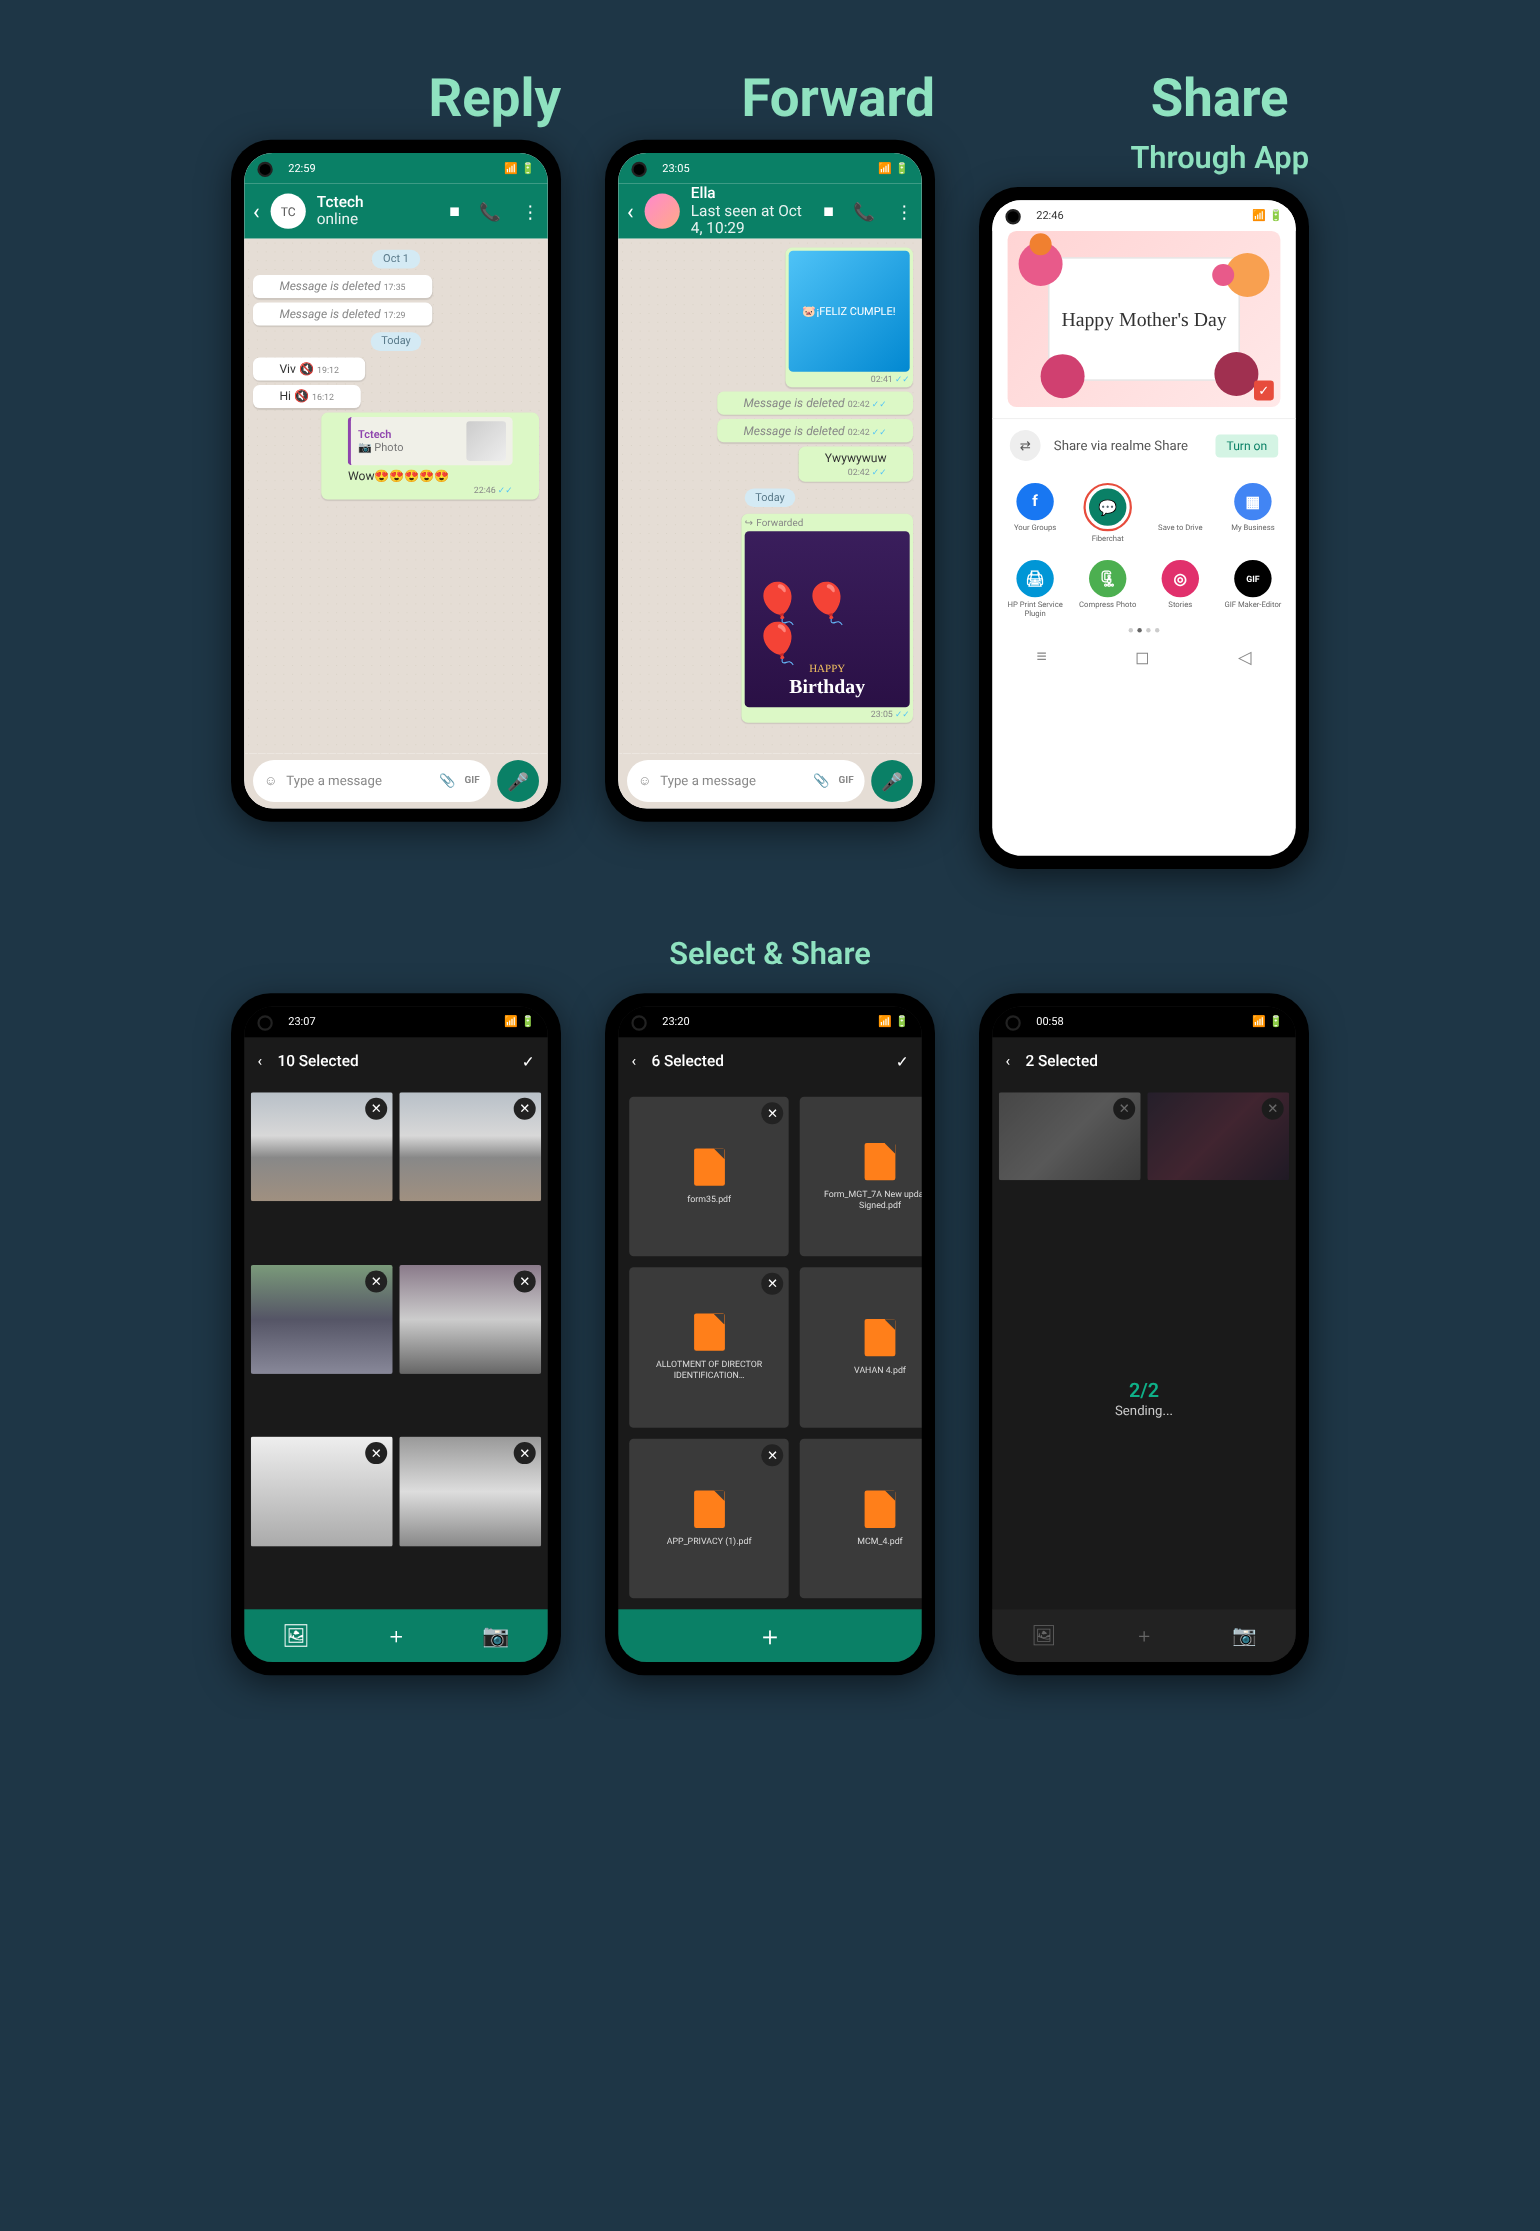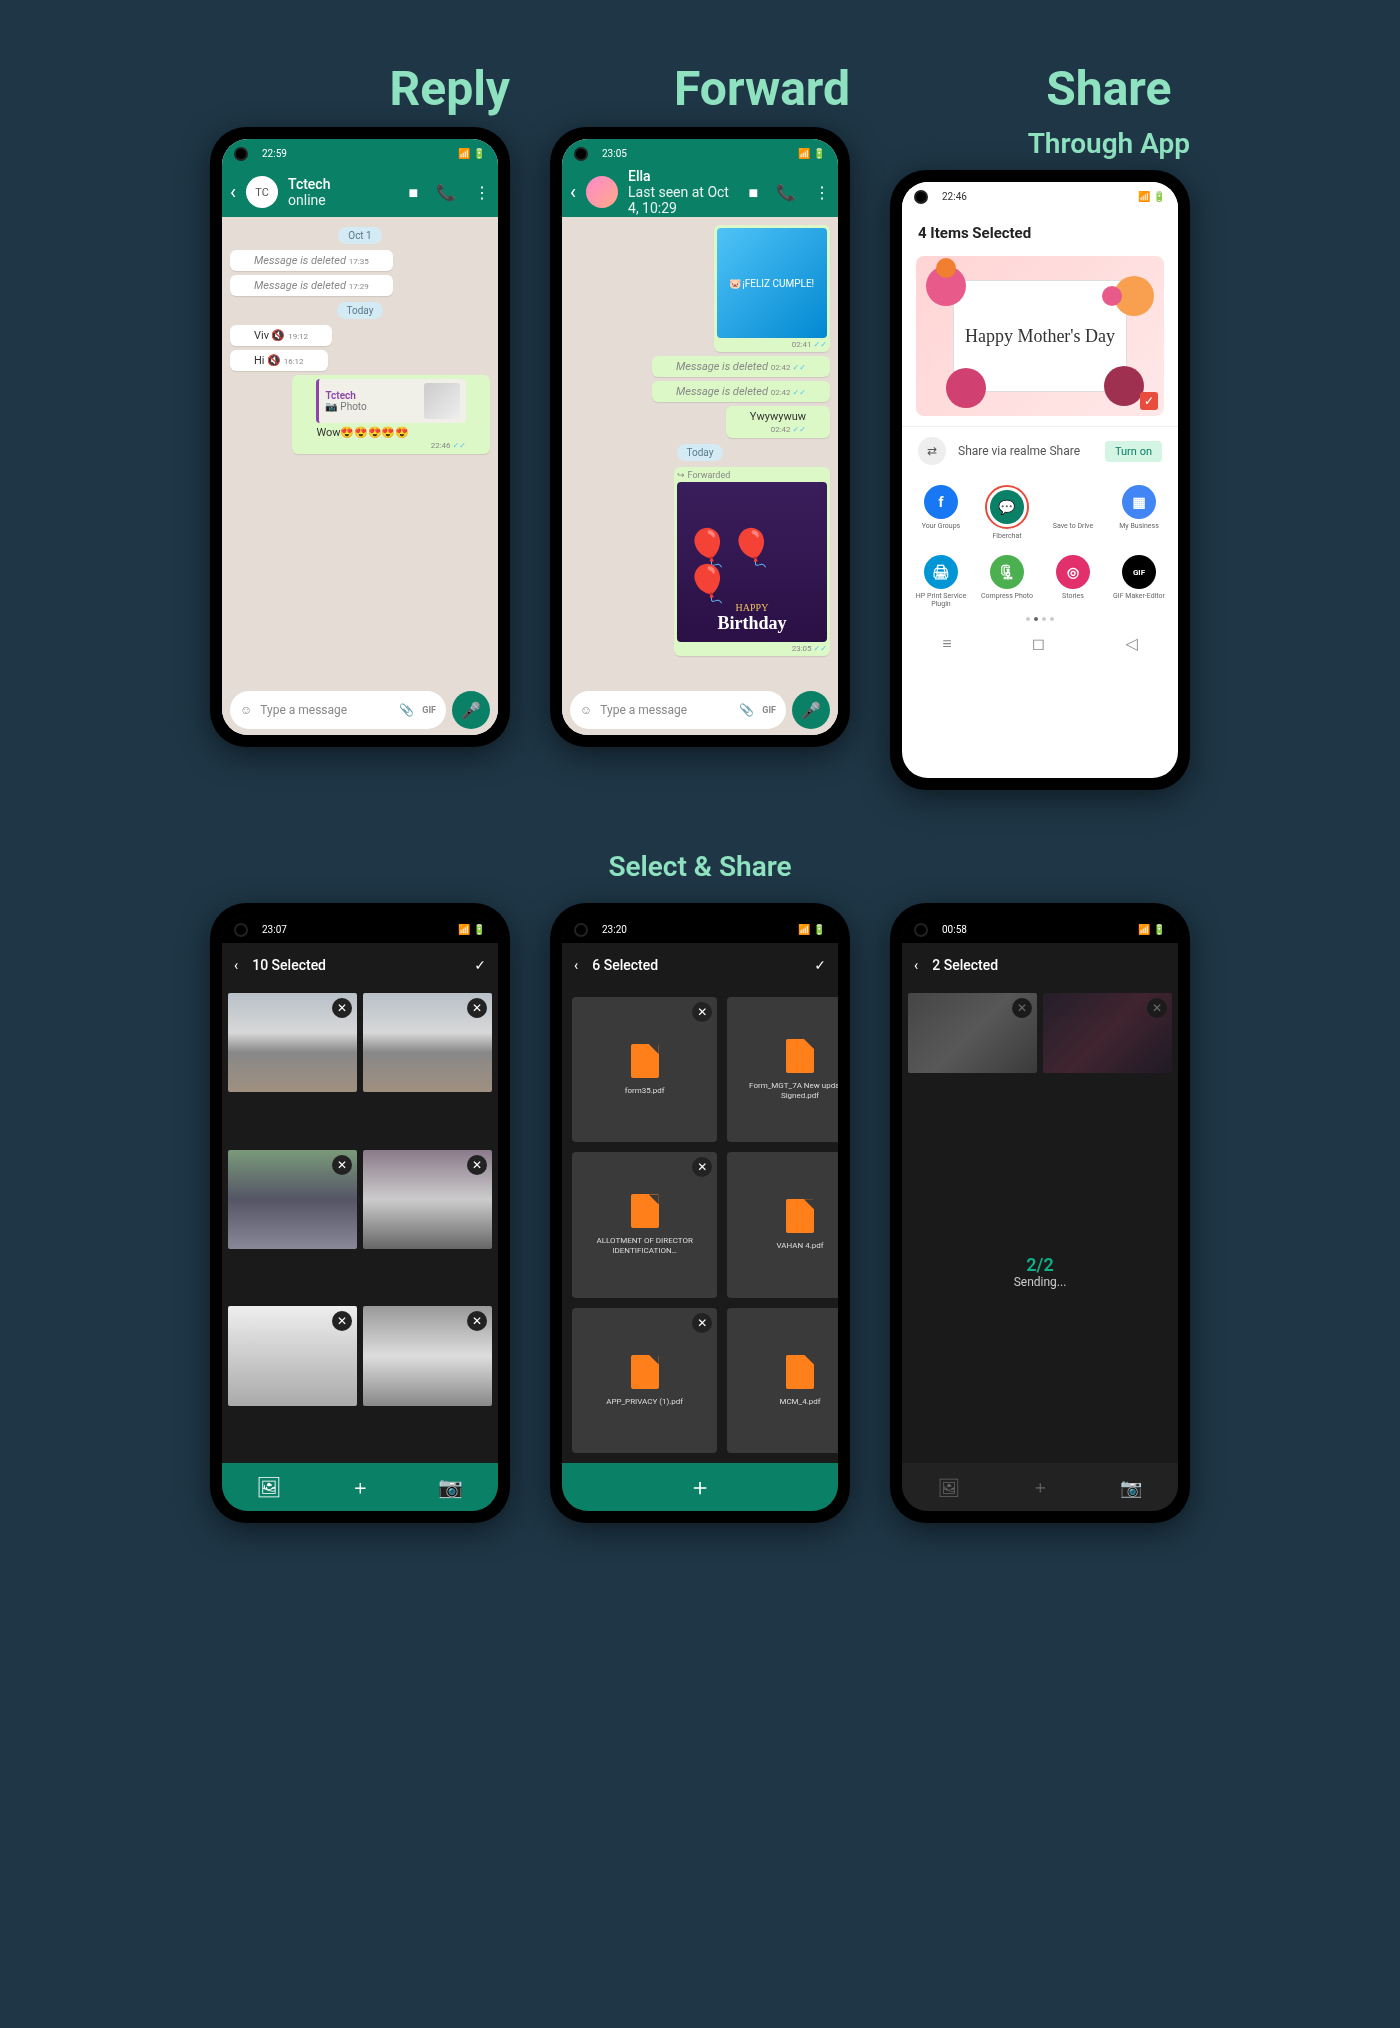--- a/index.html
+++ b/index.html
@@ -226,21 +226,20 @@
       <div class="section-title">Share</div>
       <div class="section-sub">Through App</div>
     </div>
     <div class="phone" style="margin-top:10px;">
       <div class="camera"></div>
       <div class="screen share-screen">
         <div class="statusbar light">
           <span>22:46</span>
             <span>📶 🔋</span>
         </div>
-        <div class="share-header">4 Items Selected</div>
         <div class="share-preview">
           <div class="card">Happy Mother's Day</div>
           <div class="flower f1"></div>
           <div class="flower f2"></div>
           <div class="flower f3"></div>
           <div class="flower f4"></div>
           <div class="check-badge">✓</div>
         </div>
         <div class="share-row">
           <div class="ico">⇄</div>

